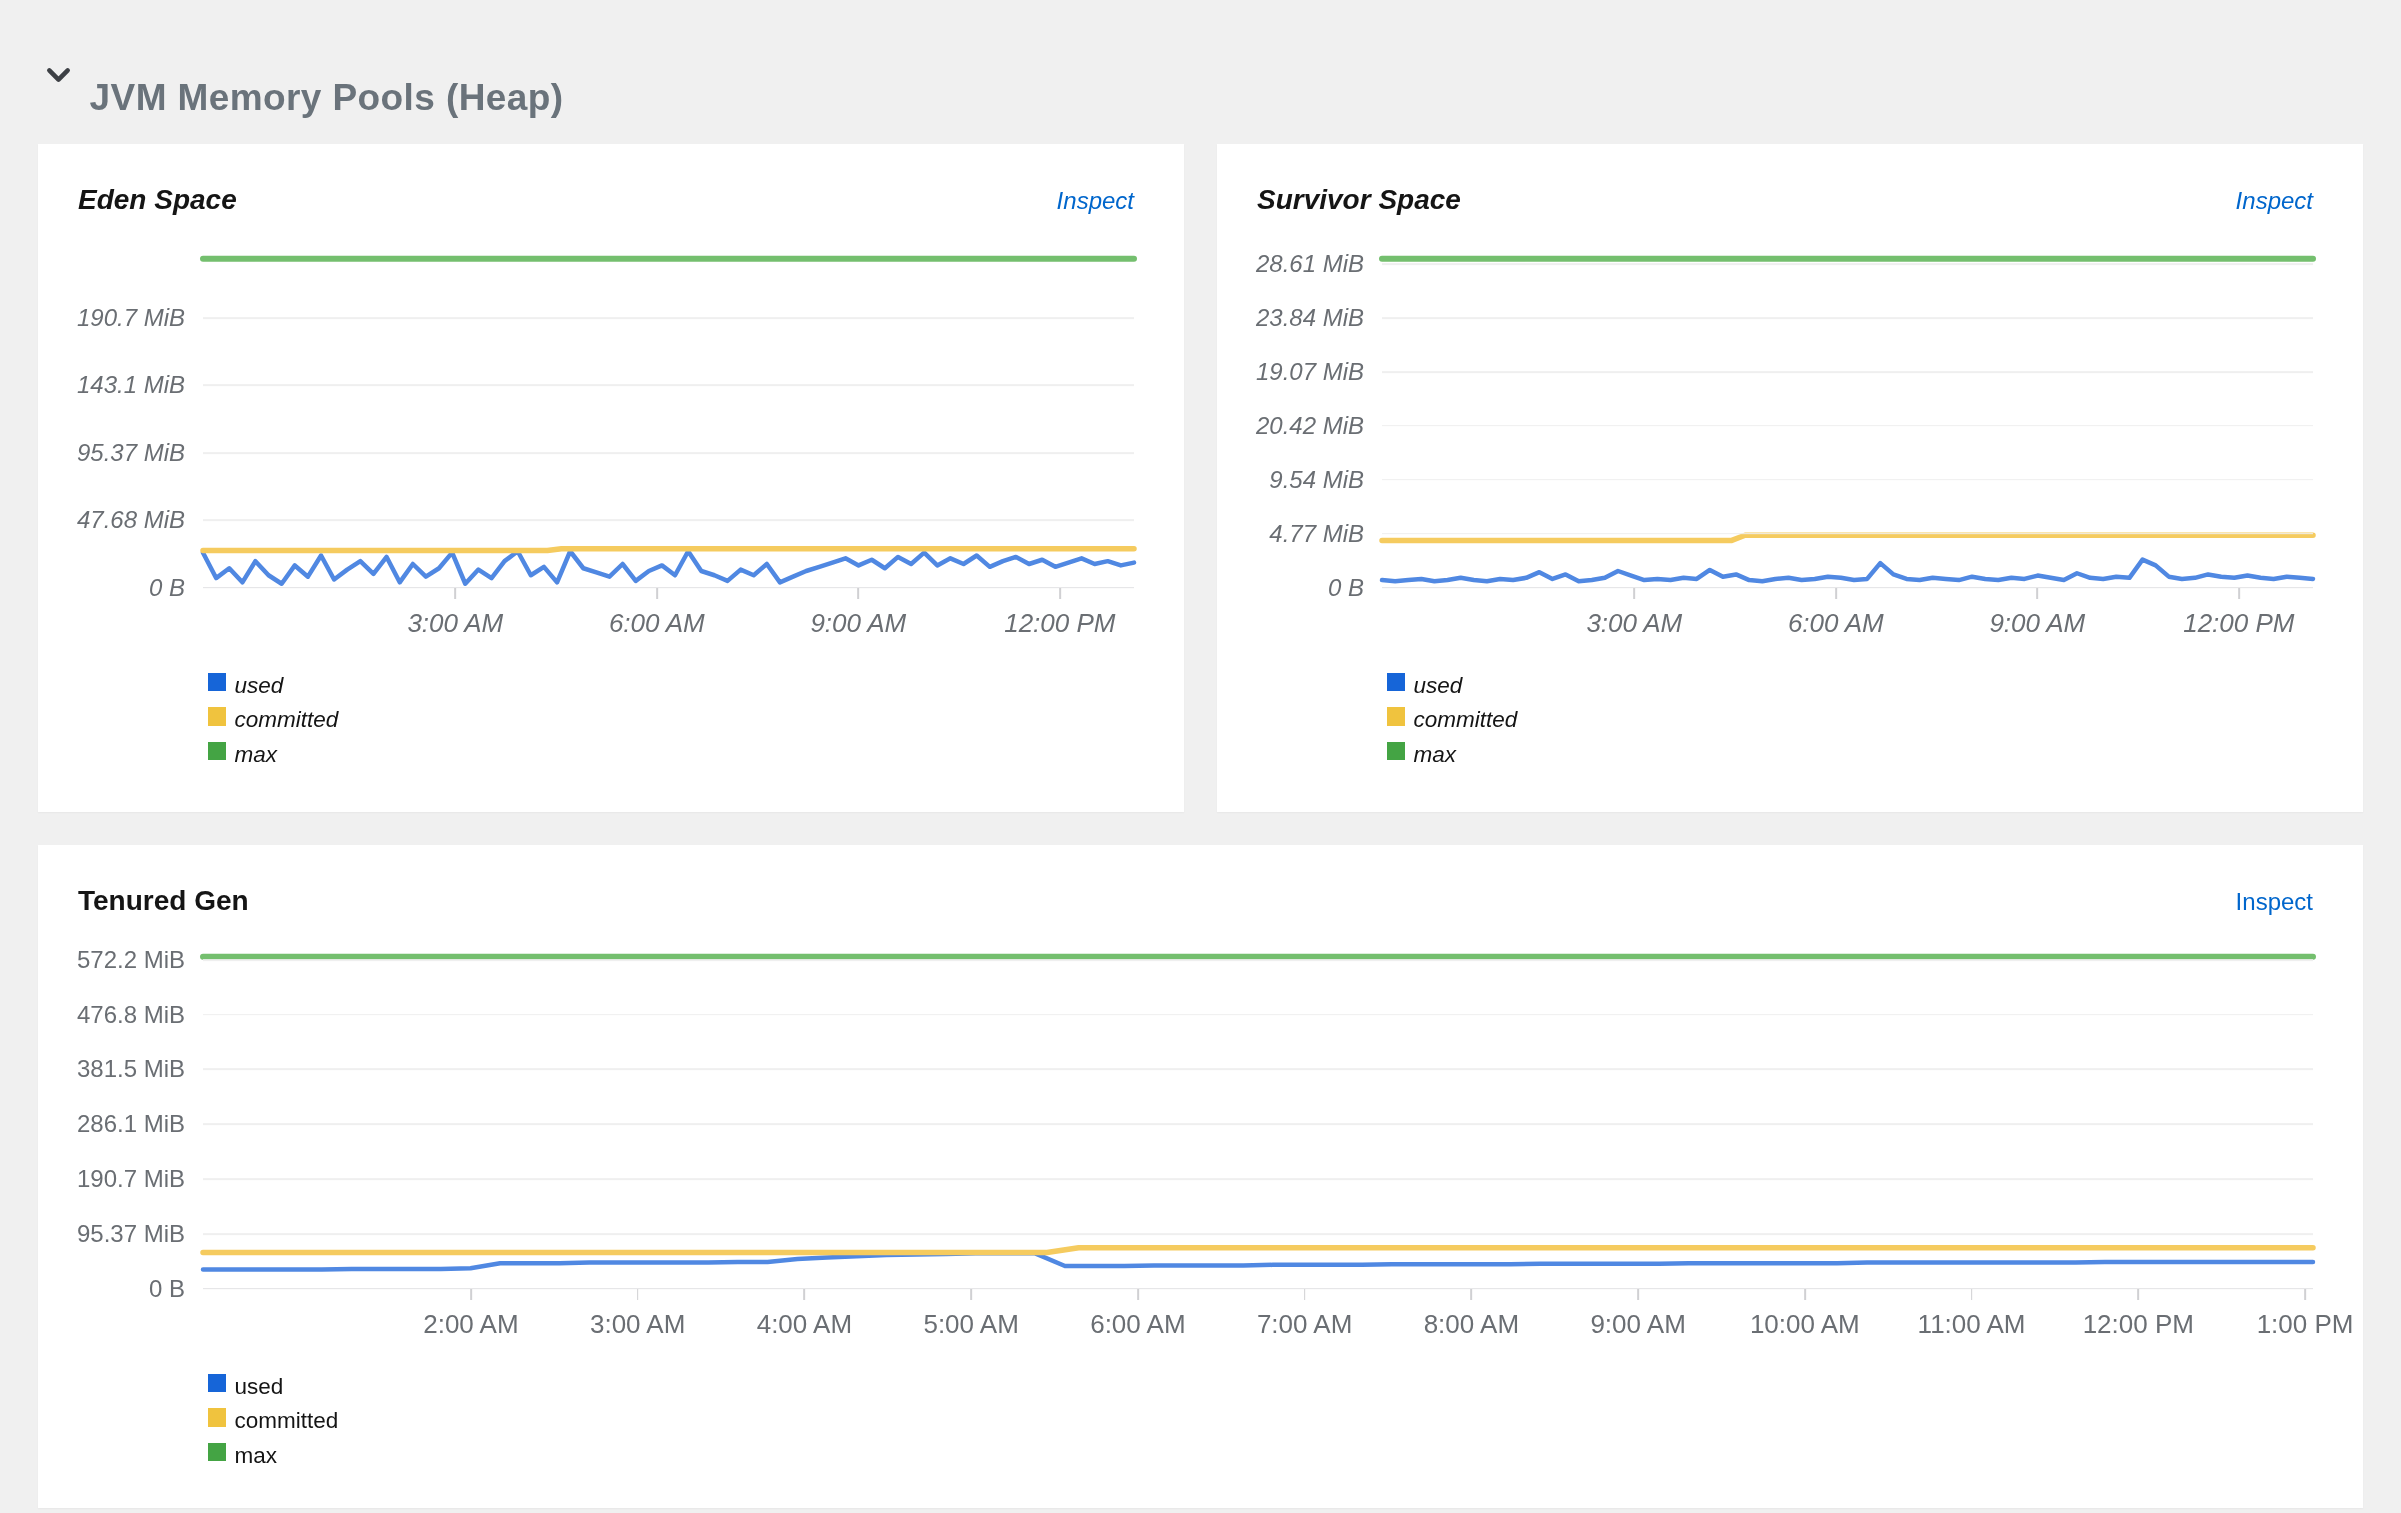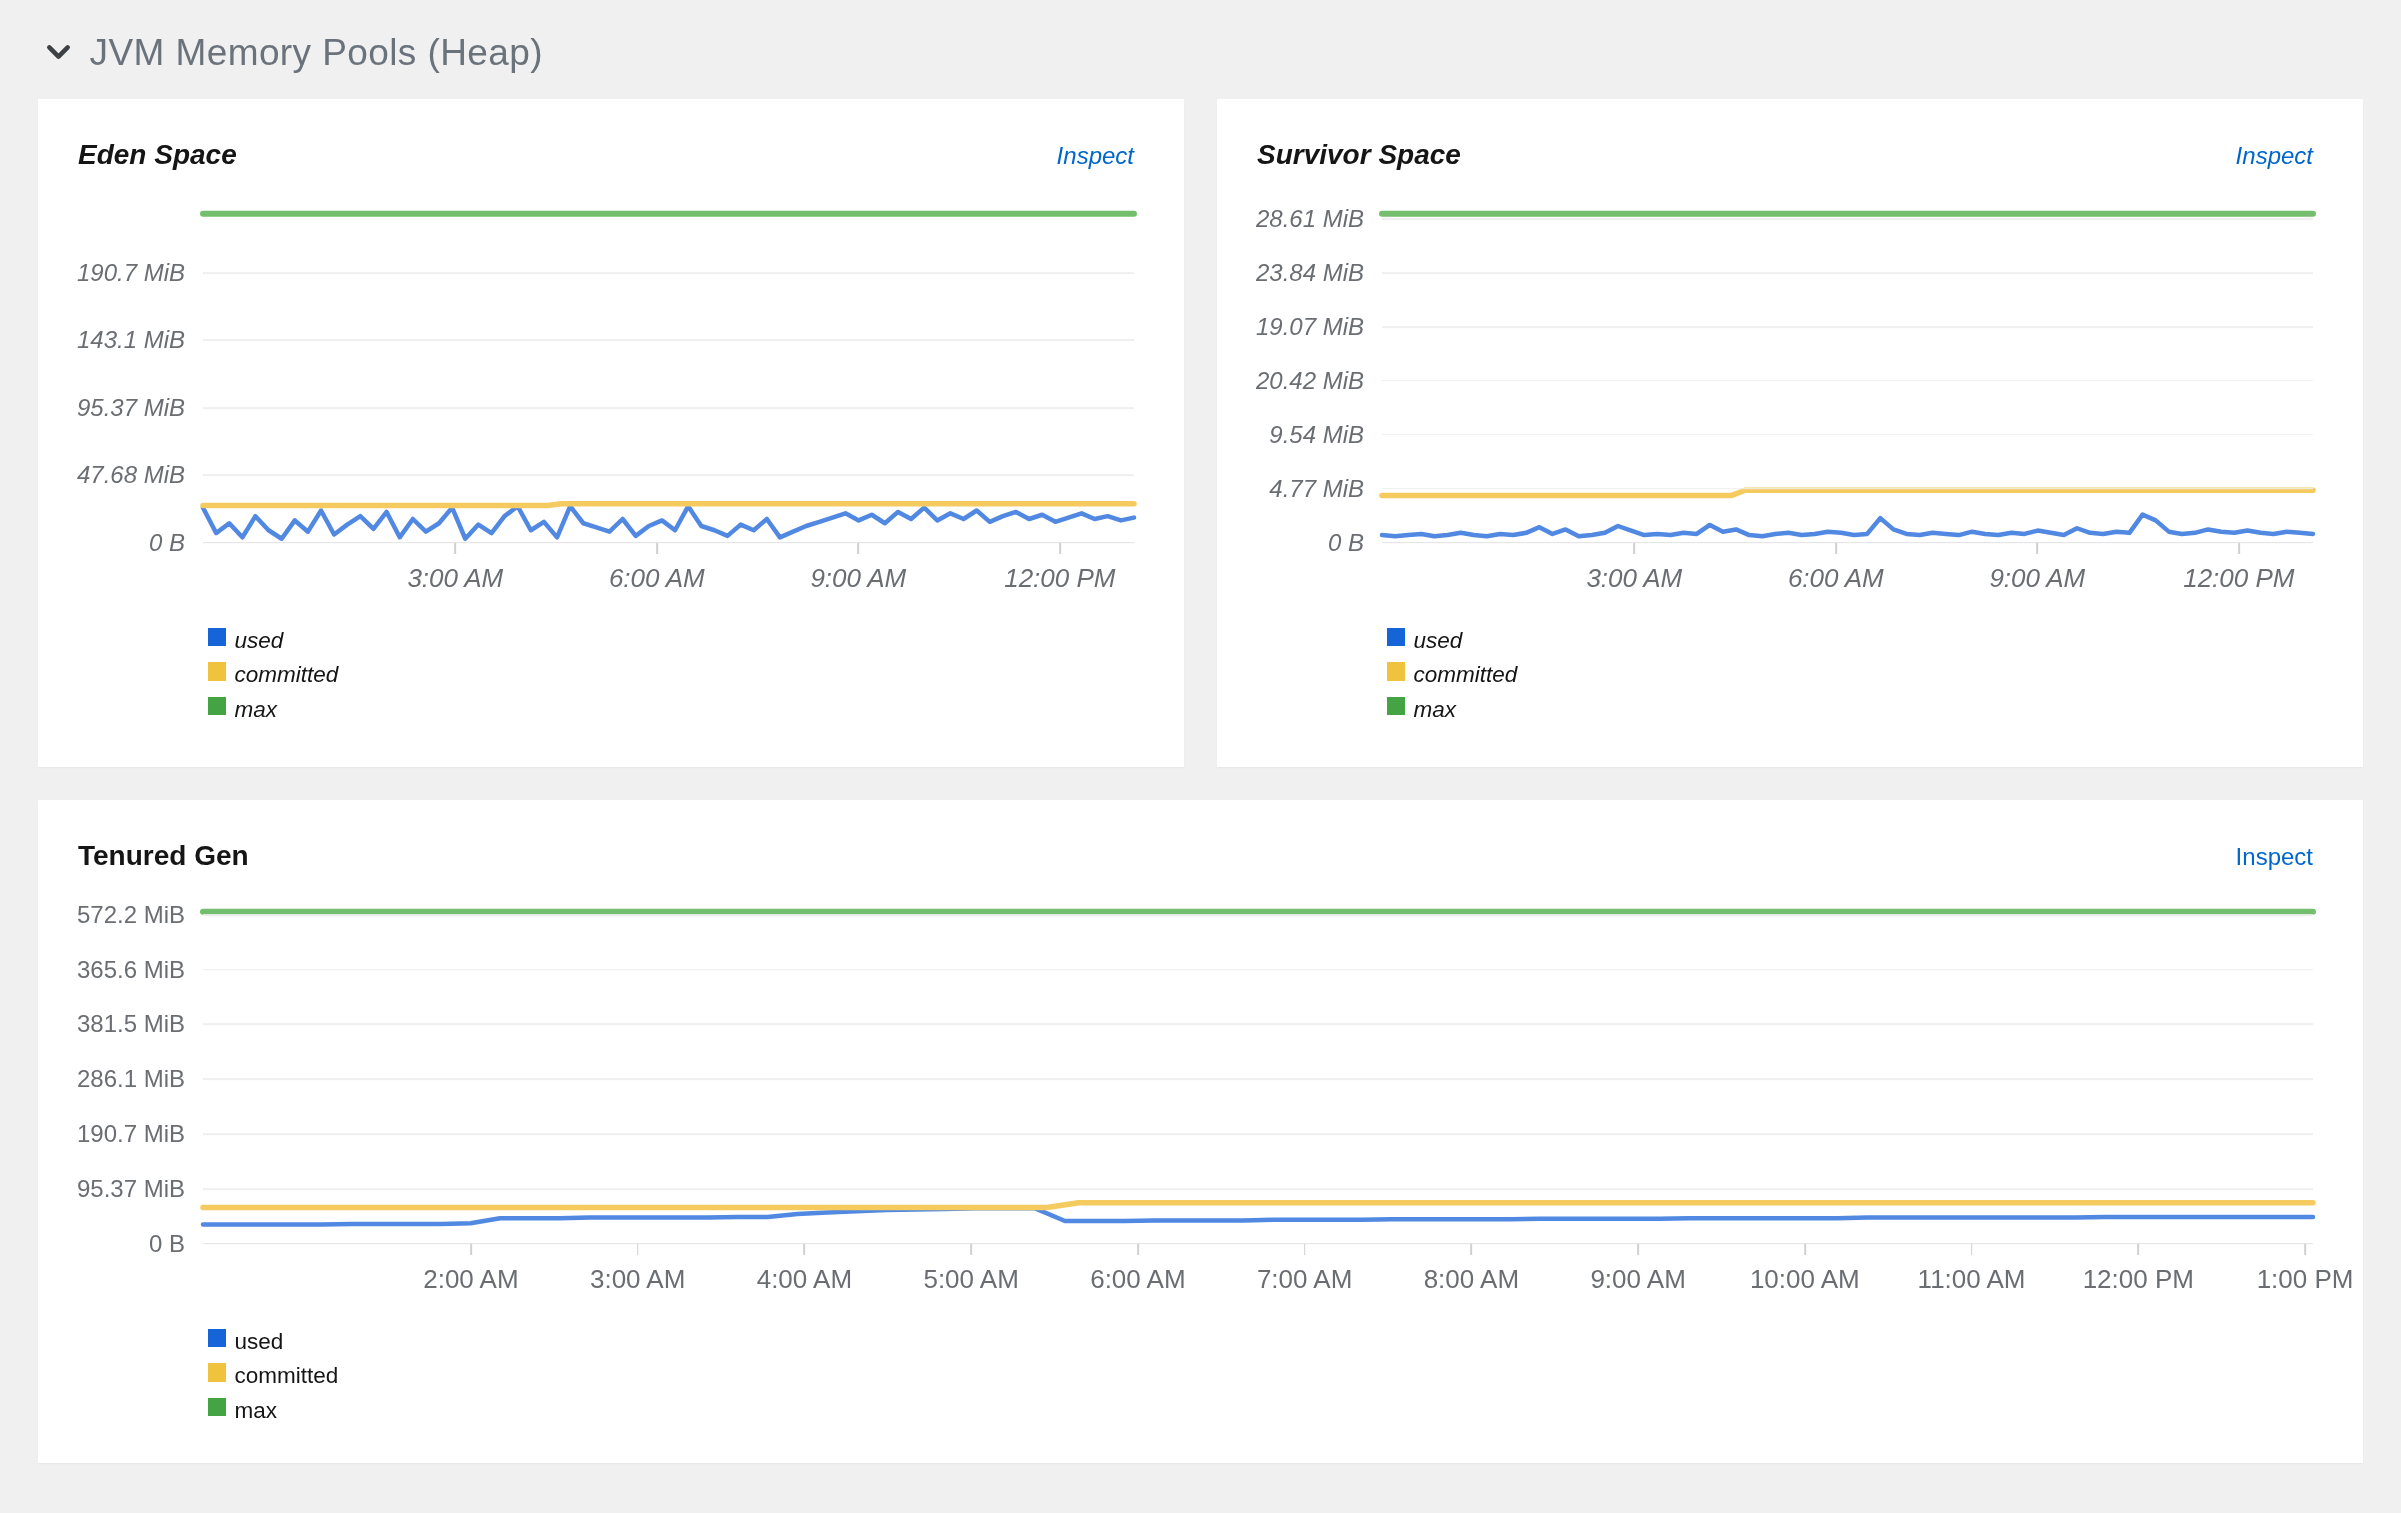--- a/index.html
+++ b/index.html
@@ -2,21 +2,21 @@
 <html style="font-size:13.3px"><head>
 <meta charset="utf-8">
 <style>
   * { margin:0; padding:0; box-sizing:border-box; }
   html,body { width:2401px; height:1513px; background:#f0f0f0; overflow:hidden;
               font-family:"Liberation Sans","DejaVu Sans",sans-serif; }
   .page { padding:25px 38px 0 38px; }
 
   .section-header { display:flex; align-items:center; margin:6.7px 0 25px 8.3px; }
   .chev-btn { background:none; border:none; cursor:pointer; padding:0 18.3px 0 0; display:flex; align-items:center; }
-  .section-title { font-size:37px; color:#6a737b; font-weight:400; letter-spacing:0.4px; }
+  .section-title { font-size:37px; color:#6a737b; font-weight:700; letter-spacing:0.4px;margin-top:45px; }
 
   .row-top { display:flex; gap:33px; }
   .row-bottom { margin-top:33px; }
   .panel { background:#ffffff; height:668px; box-shadow:0 0.8px 1.7px rgba(0,0,0,0.04);
            padding:40px 50px 0 40px; overflow:hidden; }
   .row-top .panel { flex:1;font-style:italic; }
   .row-bottom .panel { height:663px; }
 
   .panel-head { display:flex; justify-content:space-between; align-items:baseline; }
   .panel-title { font-size:28px; font-weight:700; color:#151515; }
@@ -186,21 +186,21 @@
             <div class="gridline" style="top: 34.5626%;"></div>
             <div class="gridline" style="top: 18.2161%;"></div>
             <div class="gridline" style="top: 1.85249%;"></div>
           </div>
         <div class="ylabels">
             <div class="ylabel" style="top: 100%;">0 B</div>
             <div class="ylabel" style="top: 83.6415%;">95.37 MiB</div>
             <div class="ylabel" style="top: 67.2899%;">190.7 MiB</div>
             <div class="ylabel" style="top: 50.9262%;">286.1 MiB</div>
             <div class="ylabel" style="top: 34.5626%;">381.5 MiB</div>
-            <div class="ylabel" style="top: 18.2161%;">365.6 MiB</div>
+            <div class="ylabel" style="top: 18.2161%;">476.8 MiB</div>
             <div class="ylabel" style="top: 1.85249%;">572.2 MiB</div>
           </div>
         <div class="xrow">
             <div class="xtick" style="left: 7.2%;"></div>
             <div class="xlabel" style="left: 7.2%;">2:00 AM</div>
             <div class="xtick" style="left: 15.6%;"></div>
             <div class="xlabel" style="left: 15.6%;">3:00 AM</div>
             <div class="xtick" style="left: 24%;"></div>
             <div class="xlabel" style="left: 24%;">4:00 AM</div>
             <div class="xtick" style="left: 32.4%;"></div>

